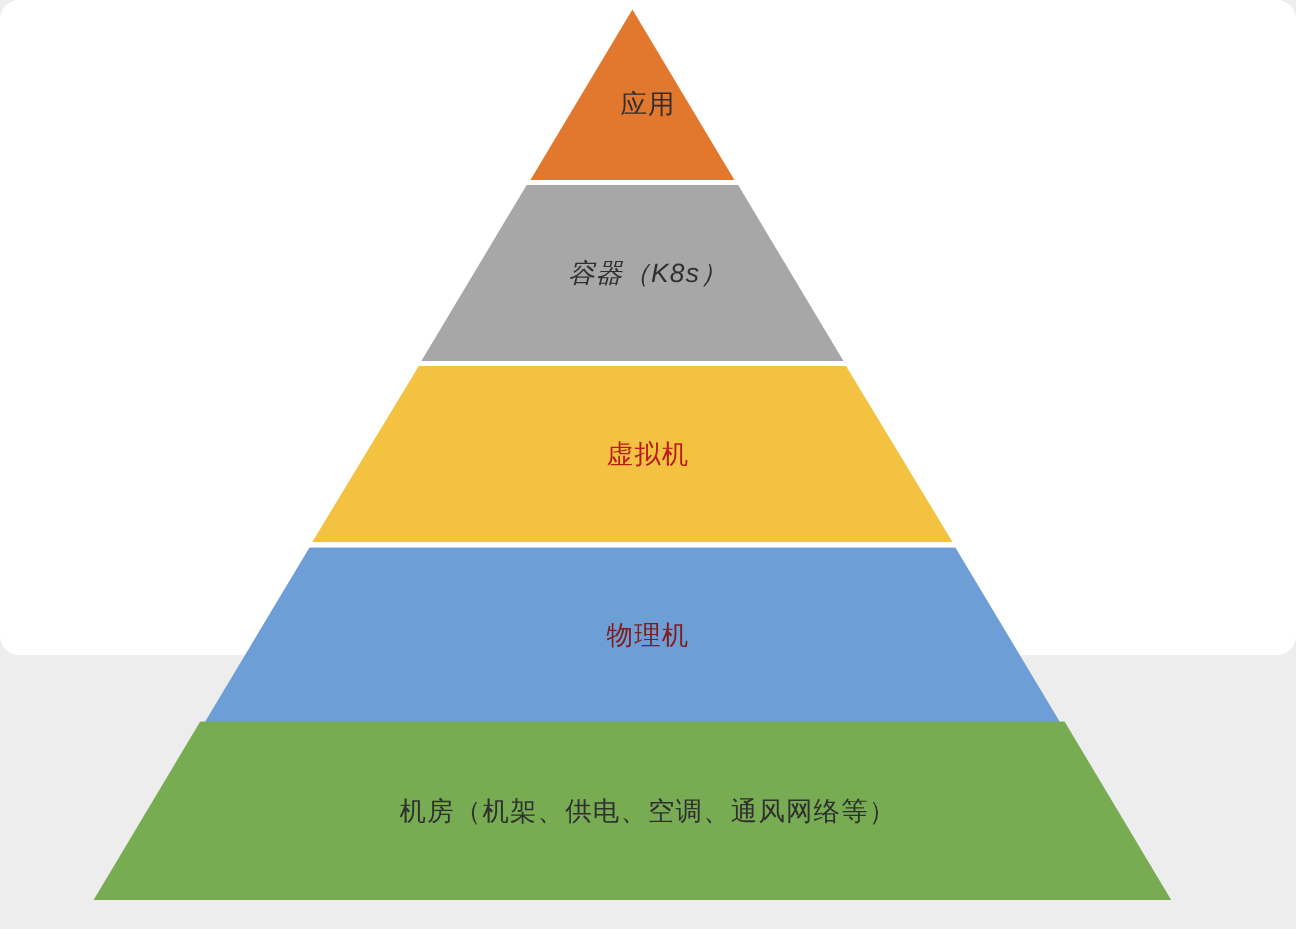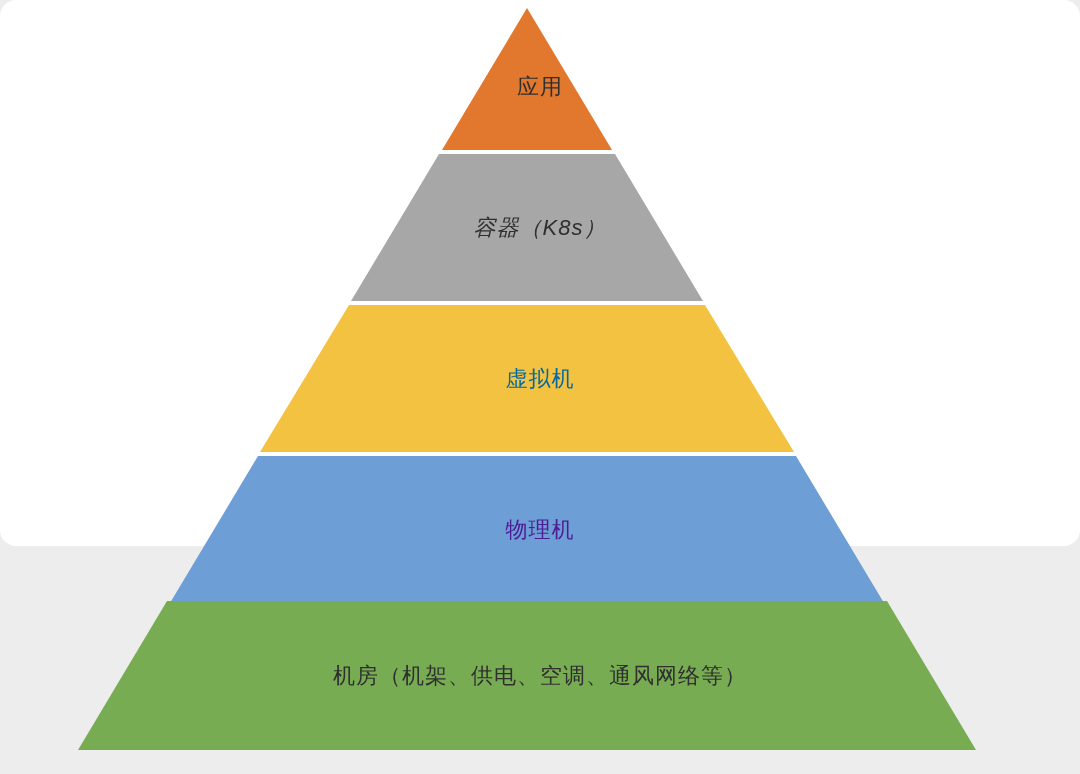--- a/index.html
+++ b/index.html
@@ -63,24 +63,24 @@
 
   <div class="layer layer-0" style="background: rgb(226, 119, 46);">
     <span class="label" style="color: rgb(47, 47, 47);">应用</span>
   </div>
 
   <div class="layer layer-1" style="background: rgb(167, 167, 167);">
     <span class="label" style="color: rgb(47, 47, 47); font-style: italic;">容器（K8s）</span>
   </div>
 
   <div class="layer layer-2" style="background: rgb(242, 194, 64);">
-    <span class="label" style="color: #0369a1;">虚拟机</span>
+    <span class="label" style="color: #b91c1c;">虚拟机</span>
   </div>
 
   <div class="layer layer-3" style="background: rgb(109, 158, 214);">
-    <span class="label" style="color: #4c1d95;">物理机</span>
+    <span class="label" style="color: #7f1d1d;">物理机</span>
   </div>
 
   <div class="layer layer-4" style="background: rgb(119, 172, 82);">
     <span class="label" style="color: rgb(47, 47, 47);">机房（机架、供电、空调、通风网络等）</span>
   </div>
 
 </div>
 
 </body></html>

